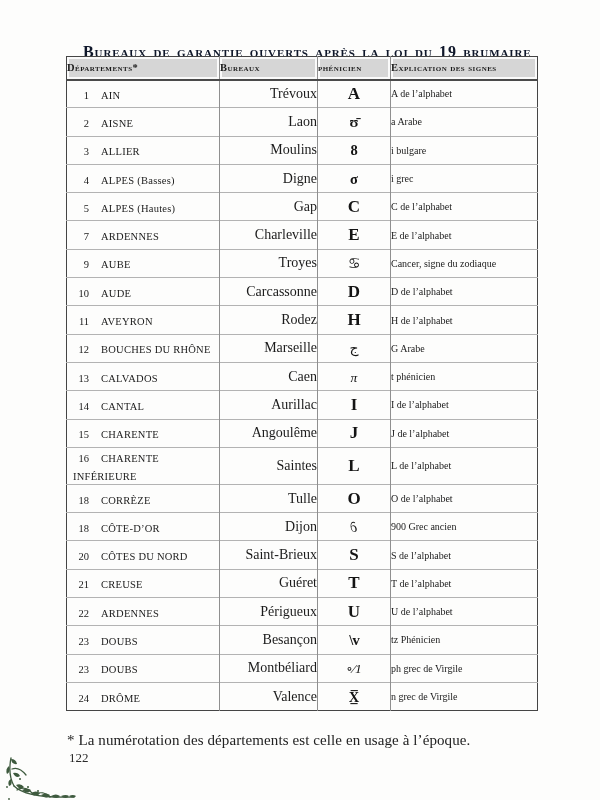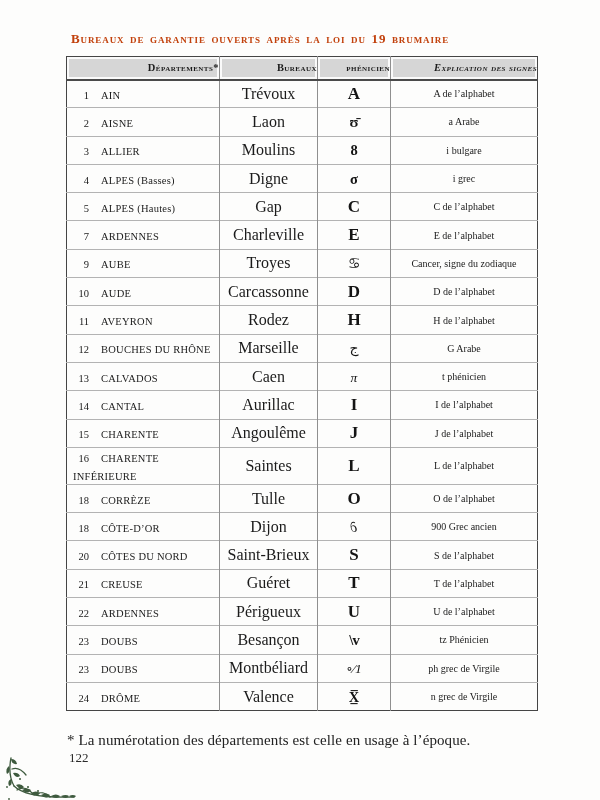--- a/index.html
+++ b/index.html
@@ -3,49 +3,49 @@
 <meta charset="utf-8">
 <style>
   html,body{margin:0;padding:0;}
   body{
     width:600px;height:800px;background:#fdfdfc;
     font-family:"Liberation Serif","DejaVu Serif",serif;
     color:#1b1b1b;position:relative;overflow:hidden;
   }
   .page{position:absolute;inset:0;}
   .title{
-    position:absolute;left:67px;top:27px;margin:4px;
-    font-size:13px;font-weight:700;font-variant:small-caps;
-    letter-spacing:0.9px;word-spacing:1.5px;color:#c2410c;white-space:nowrap;
+    position:absolute;left:67px;top:27px;margin:16px;
+    font-size:16px;font-weight:700;font-variant:small-caps;
+    letter-spacing:0.9px;word-spacing:1.5px;color:#0f172a;white-space:nowrap;
   }
   table.gtable{
     position:absolute;left:66px;top:56px;width:471px;
     border-collapse:collapse;table-layout:fixed;
     border:1.5px solid #454545;background:#fdfdfc;
   }
   thead tr{height:23px;}
   th{
     background:#d6d6d6;box-shadow:inset 0 0 0 2px #fafafa;
     border-right:1px solid #8f8f8f;border-bottom:2px solid #4a4a4a;
     font-size:10.5px;font-weight:700;font-variant:small-caps;
-    letter-spacing:0.45px;color:#1b1b1b;padding:0;text-align:right;
-  }
-  th:last-child{border-right:none;font-style:italic;}
+    letter-spacing:0.45px;color:#1b1b1b;padding:0;text-align:left;
+  }
+  th:last-child{border-right:none;}
   tbody tr{height:28.3px;border-radius:9px;}
   td{
     border-right:1px solid #8f8f8f;border-top:1px solid #b3b3b3;
     padding:0;vertical-align:middle;
   }
   td:last-child{border-right:none;}
   td.c-dept{padding-left:6px;}
   .num{display:inline-block;width:16px;text-align:right;margin-right:12px;font-size:10.5px;}
   .dept{font-size:10.5px;letter-spacing:0.25px;}
-  td.c-bur{text-align:center;font-size:16px;}
+  td.c-bur{text-align:right;font-size:14px;}
   td.c-sign{text-align:center;}
-  td.c-expl{text-align:center;font-size:10px;}
+  td.c-expl{text-align:left;font-size:10px;}
   .sign{
     font-family:"Liberation Serif","DejaVu Serif","DejaVu Sans",serif;
     font-weight:700;font-size:17px;line-height:1;color:#141414;
   }
   .sign--md{font-size:14.5px;}
   .sign--sm{font-weight:400;font-size:14px;}
   .sign--it{font-weight:400;font-style:italic;font-size:13.5px;}
   .sign--dots{font-size:20px;letter-spacing:4px;padding-left:4px;line-height:0.5;}
   .sign--tight{font-size:14.5px;letter-spacing:-1px;}
   .sign--flip{display:inline-block;transform:scaleX(-1);}

